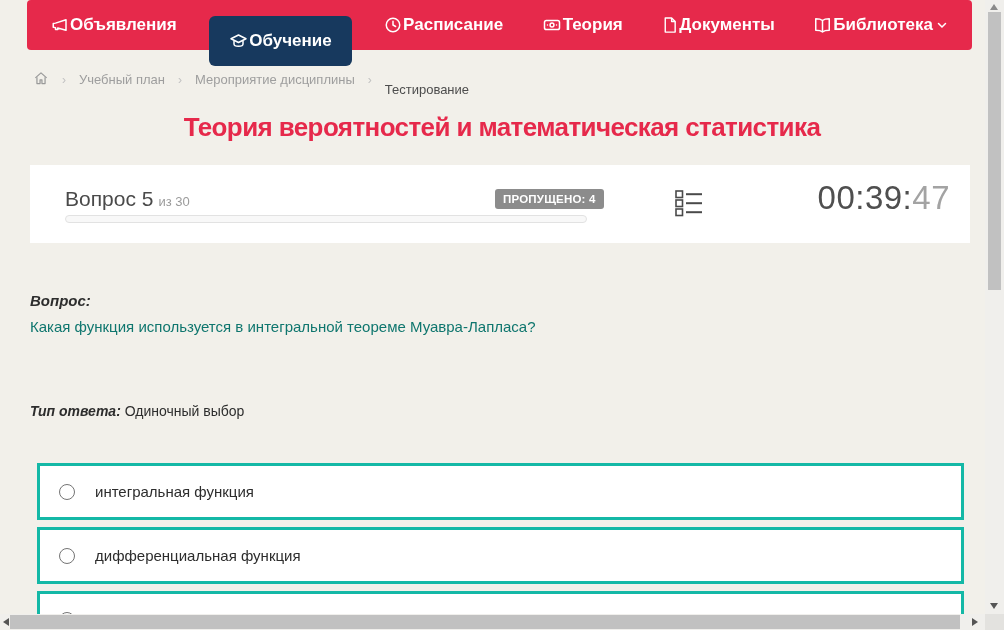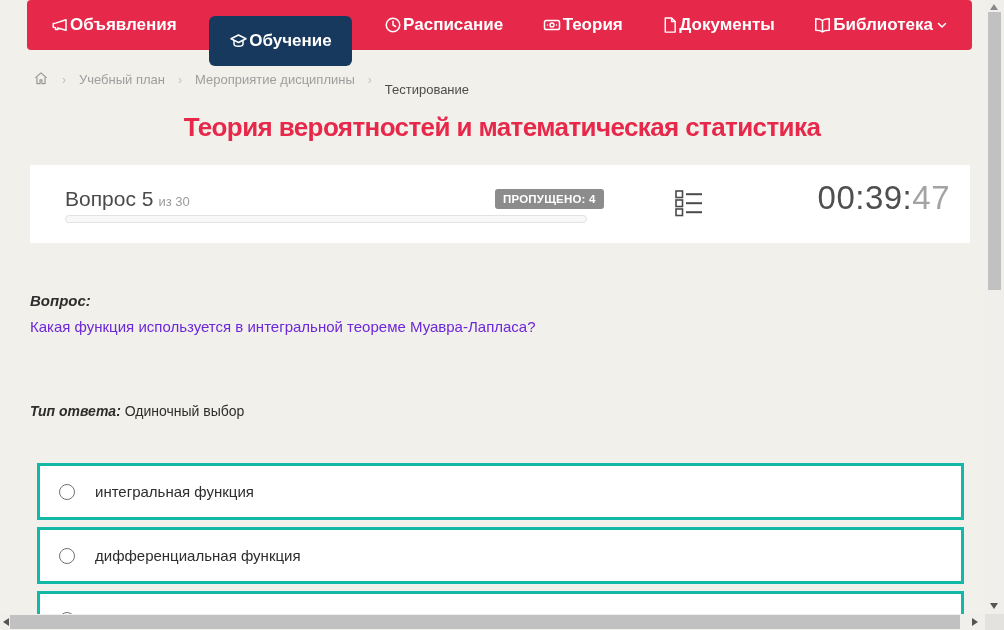--- a/index.html
+++ b/index.html
@@ -39,21 +39,21 @@
               background:#f8f8f8; border:1px solid #e2e2e2; border-radius:5px; overflow:hidden; }
   .progress-fill { height:100%; width:0; background:#e6294b; }
   .qlist-btn { position:absolute; left:645px; top:25px; width:30px; height:28px; cursor:pointer; }
   .timer { position:absolute; right:20px; top:14px; font-size:33px; color:#4f4f4f;
            letter-spacing:0.5px; }
   .timer-sec { color:#a3a3a3;margin-top:41px; }
 
   
   .q-label { position:absolute; left:30px; top:292px; font-size:15px; font-weight:bold;
              font-style:italic; color:#2d2d2d; }
-  .q-text  { position:absolute; left:30px; top:318px; font-size:15px; color:#6d28d9; }
+  .q-text  { position:absolute; left:30px; top:318px; font-size:15px; color:#0f766e; }
   .q-type  { position:absolute; left:30px; top:379px; font-size:14px; color:#2d2d2d;margin-top:24px; }
   .q-type b { font-style:italic; }
 
   
   .option { position:absolute; left:37px; width:927px; height:57px; background:#fff;
             border:3px solid #14b8a6; display:flex; align-items:center; padding-left:19px;
             gap:20px; cursor:pointer; }
   .opt-1 { top:463px; } .opt-2 { top:527px; } .opt-3 { top:591px; }
   .radio { width:16px; height:16px; border:1px solid #747474; border-radius:50%;
            background:#fff; flex:none; }

